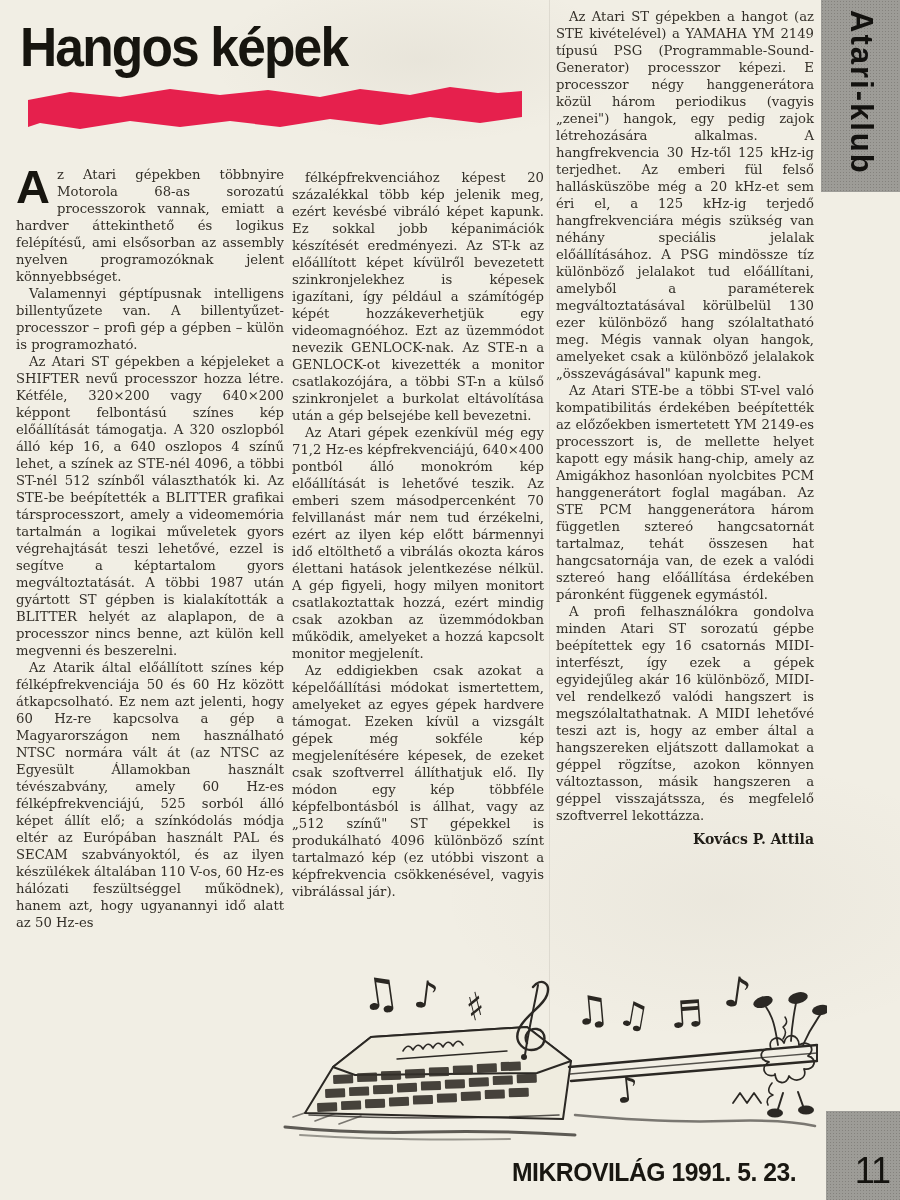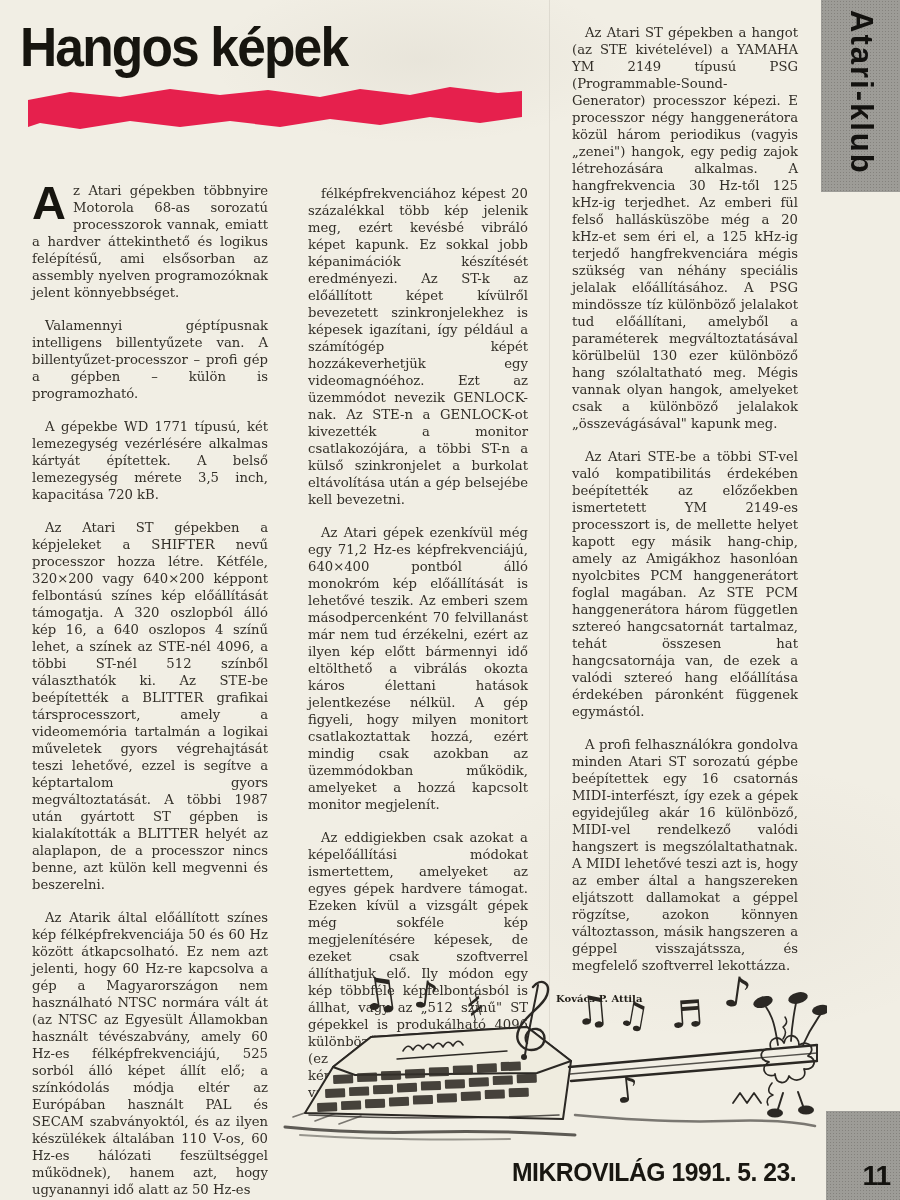--- a/index.html
+++ b/index.html
@@ -25,28 +25,28 @@
   .red-wave{position:absolute;left:28px;top:84px;width:494px;height:50px;}
   .divider{position:absolute;left:549px;top:0;width:1px;height:1115px;background:rgba(70,60,45,.10);}
   .col{
     position:absolute;text-align:justify;
     font-size:13.2px;line-height:17px;color:#322e27;
     hyphens:auto;-webkit-hyphens:auto;
   }
   #col1{left:16px;top:166px;width:268px;}
   #col2{left:292px;top:169px;width:252px;}
   #col3{left:556px;top:8px;width:258px;}
-  .col p{margin:16px;text-indent:13px;}
+  .col p{margin:0;text-indent:13px;}
   .col p.first{text-indent:0;}
   .dropcap{
     float:left;font-family:"Liberation Sans",sans-serif;font-weight:bold;
     font-size:47px;line-height:37px;padding:2px 7px 0 0;color:#17150f;
   }
   .byline{
-    font-weight:bold;font-size:10px;margin-top:7px;
+    text-align:right;font-weight:bold;font-size:14px;margin-top:7px;
     color:#211e18;
   }
   .section-tab{
     position:absolute;right:0;top:0;width:79px;height:192px;
     background-color:#9d9c97;
     background-image:radial-gradient(rgba(40,38,34,.22) .8px, transparent 1px);
     background-size:3px 3px;
   }
   .section-tab .tab-label{
     position:absolute;top:10px;left:50%;transform:translateX(-50%);
@@ -55,22 +55,22 @@
     font-size:31px;letter-spacing:2px;color:#13120f;white-space:nowrap;
   }
   .page-number-box{
     position:absolute;right:0;bottom:0;width:74px;height:89px;
     background-color:#9d9c97;
     background-image:radial-gradient(rgba(40,38,34,.22) .8px, transparent 1px);
     background-size:3px 3px;
   }
   .page-number-box .page-number{
     position:absolute;right:10px;bottom:8px;
-    font-family:"Liberation Sans",sans-serif;font-weight:bold;
-    font-size:28px;color:#14130f;letter-spacing:-1px;
+    font-family:"Liberation Sans",sans-serif;font-weight:normal;
+    font-size:36px;color:#14130f;letter-spacing:-1px;
   }
   .footer-publication{
     position:absolute;right:104px;bottom:12px;
     font-family:"Liberation Sans",sans-serif;font-weight:bold;
     font-size:26px;color:#191711;letter-spacing:-.5px;
     transform:scaleX(.95);transform-origin:right bottom;white-space:nowrap;
   }
   .illustration{position:absolute;left:275px;top:975px;width:552px;height:192px;}
   .illustration svg{width:100%;height:100%;}
   .notes-layer{position:absolute;inset:0;pointer-events:none;}
@@ -88,21 +88,20 @@
   <svg viewBox="0 0 494 50" preserveAspectRatio="none">
     <polygon fill="#e6204d" points="0,16 42,8 92,13 142,5 192,11 240,6 292,13 332,5 382,11 422,3 470,9 494,7 494,33 452,39 402,33 352,41 302,35 252,43 202,37 152,43 102,37 52,45 12,39 0,43"></polygon>
   </svg>
 </div>
 
 <div class="divider"></div>
 
 <div class="col" id="col1">
     <p class="first"><span class="dropcap">A</span>z Atari gépekben többnyire Motorola 68-as sorozatú processzorok vannak, emiatt a hardver áttekinthető és logikus felépítésű, ami elsősorban az assembly nyelven programozóknak jelent könnyebbséget.</p>
     <p>Valamennyi géptípusnak intelligens billentyűzete van. A billentyűzet-processzor – profi gép a gépben – külön is programozható.</p>
-    <p>A gépekbe WD 1771 típusú, két lemezegység vezérlésére alkalmas kártyát építettek. A belső lemezegység mérete 3,5 inch, kapacitása 720 kB.</p>
     <p>Az Atari ST gépekben a képjeleket a SHIFTER nevű processzor hozza létre. Kétféle, 320×200 vagy 640×200 képpont felbontású színes kép előállítását támogatja. A 320 oszlopból álló kép 16, a 640 oszlopos 4 színű lehet, a színek az STE-nél 4096, a többi ST-nél 512 színből választhatók ki. Az STE-be beépítették a BLITTER grafikai társprocesszort, amely a videomemória tartalmán a logikai műveletek gyors végrehajtását teszi lehetővé, ezzel is segítve a képtartalom gyors megváltoztatását. A többi 1987 után gyártott ST gépben is kialakították a BLITTER helyét az alaplapon, de a processzor nincs benne, azt külön kell megvenni és beszerelni.</p>
     <p>Az Atarik által előállított színes kép félképfrekvenciája 50 és 60 Hz között átkapcsolható. Ez nem azt jelenti, hogy 60 Hz-re kapcsolva a gép a Magyarországon nem használható NTSC normára vált át (az NTSC az Egyesült Államokban használt tévészabvány, amely 60 Hz-es félképfrekvenciájú, 525 sorból álló képet állít elő; a színkódolás módja eltér az Európában használt PAL és SECAM szabványoktól, és az ilyen készülékek általában 110 V-os, 60 Hz-es hálózati feszültséggel működnek), hanem azt, hogy ugyanannyi idő alatt az 50 Hz-es</p>
   </div>
 <div class="col" id="col2">
     <p>félképfrekvenciához képest 20 százalékkal több kép jelenik meg, ezért kevésbé vibráló képet kapunk. Ez sokkal jobb képanimációk készítését eredményezi. Az ST-k az előállított képet kívülről bevezetett szinkronjelekhez is képesek igazítani, így például a számítógép képét hozzákeverhetjük egy videomagnóéhoz. Ezt az üzemmódot nevezik GENLOCK-nak. Az STE-n a GENLOCK-ot kivezették a monitor csatlakozójára, a többi ST-n a külső szinkronjelet a burkolat eltávolítása után a gép belsejébe kell bevezetni.</p>
     <p>Az Atari gépek ezenkívül még egy 71,2 Hz-es képfrekvenciájú, 640×400 pontból álló monokróm kép előállítását is lehetővé teszik. Az emberi szem másodpercenként 70 felvillanást már nem tud érzékelni, ezért az ilyen kép előtt bármennyi idő eltölthető a vibrálás okozta káros élettani hatások jelentkezése nélkül. A gép figyeli, hogy milyen monitort csatlakoztattak hozzá, ezért mindig csak azokban az üzemmódokban működik, amelyeket a hozzá kapcsolt monitor megjelenít.</p>
     <p>Az eddigiekben csak azokat a képelőállítási módokat ismertettem, amelyeket az egyes gépek hardvere támogat. Ezeken kívül a vizsgált gépek még sokféle kép megjelenítésére képesek, de ezeket csak szoftverrel állíthatjuk elő. Ily módon egy kép többféle képfelbontásból is állhat, vagy az „512 színű" ST gépekkel is produkálható 4096 különböző színt tartalmazó kép (ez utóbbi viszont a képfrekvencia csökkenésével, vagyis vibrálással jár).</p>
   </div>
 <div class="col" id="col3">
 

